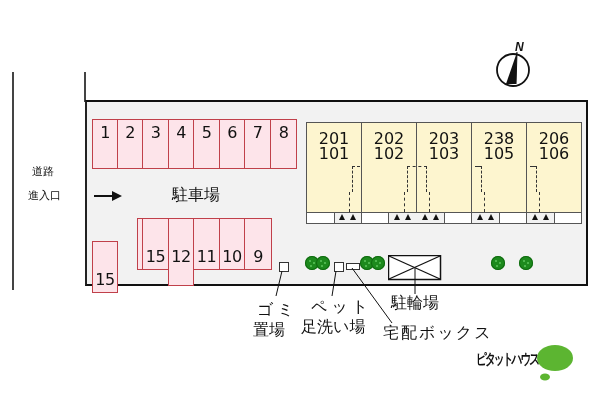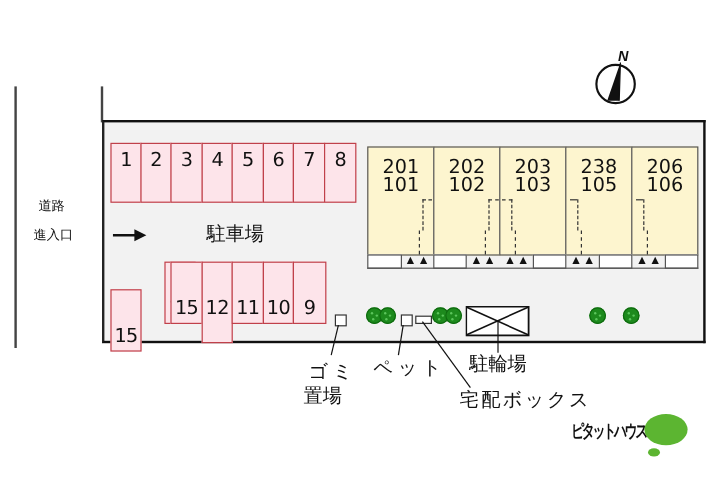--- a/index.html
+++ b/index.html
@@ -190,20 +190,21 @@
   <line x1="352" y1="268" x2="392" y2="323" stroke="#111" stroke-width="1"></line>
   <line x1="415" y1="268" x2="415" y2="294" stroke="#111" stroke-width="1"></line>
 </svg>
 
 <div class="label" style="left:253px; top:300px; line-height:20px; font-size:16px;">
   <div style="padding-left:4px; letter-spacing:4px;">ゴミ</div>
   <div>置場</div>
 </div>
 <div class="label" style="left:301px; top:297px; line-height:20px; font-size:16px;">
   <div style="padding-left:10px; letter-spacing:4px;">ペット</div>
+  <div>足洗い場</div>
 </div>
 <div class="label" style="left:383px; top:323px; font-size:16px; letter-spacing:2px;">宅配ボックス</div>
 <div class="label" style="left:391px; top:293px; font-size:16px;">駐輪場</div>
 
 <svg class="abs" style="left:492px; top:38px;" width="46" height="52">
   <circle cx="21" cy="32" r="16" fill="#fff" stroke="#111" stroke-width="1.8"></circle>
   <polygon points="25,14 14,46 24,46" fill="#111"></polygon>
   <line x1="25" y1="14" x2="24" y2="46" stroke="#111" stroke-width="1"></line>
   <text x="23" y="13" font-size="12" font-style="italic" font-weight="bold" fill="#111" font-family="Liberation Sans, sans-serif">N</text>
 </svg>

